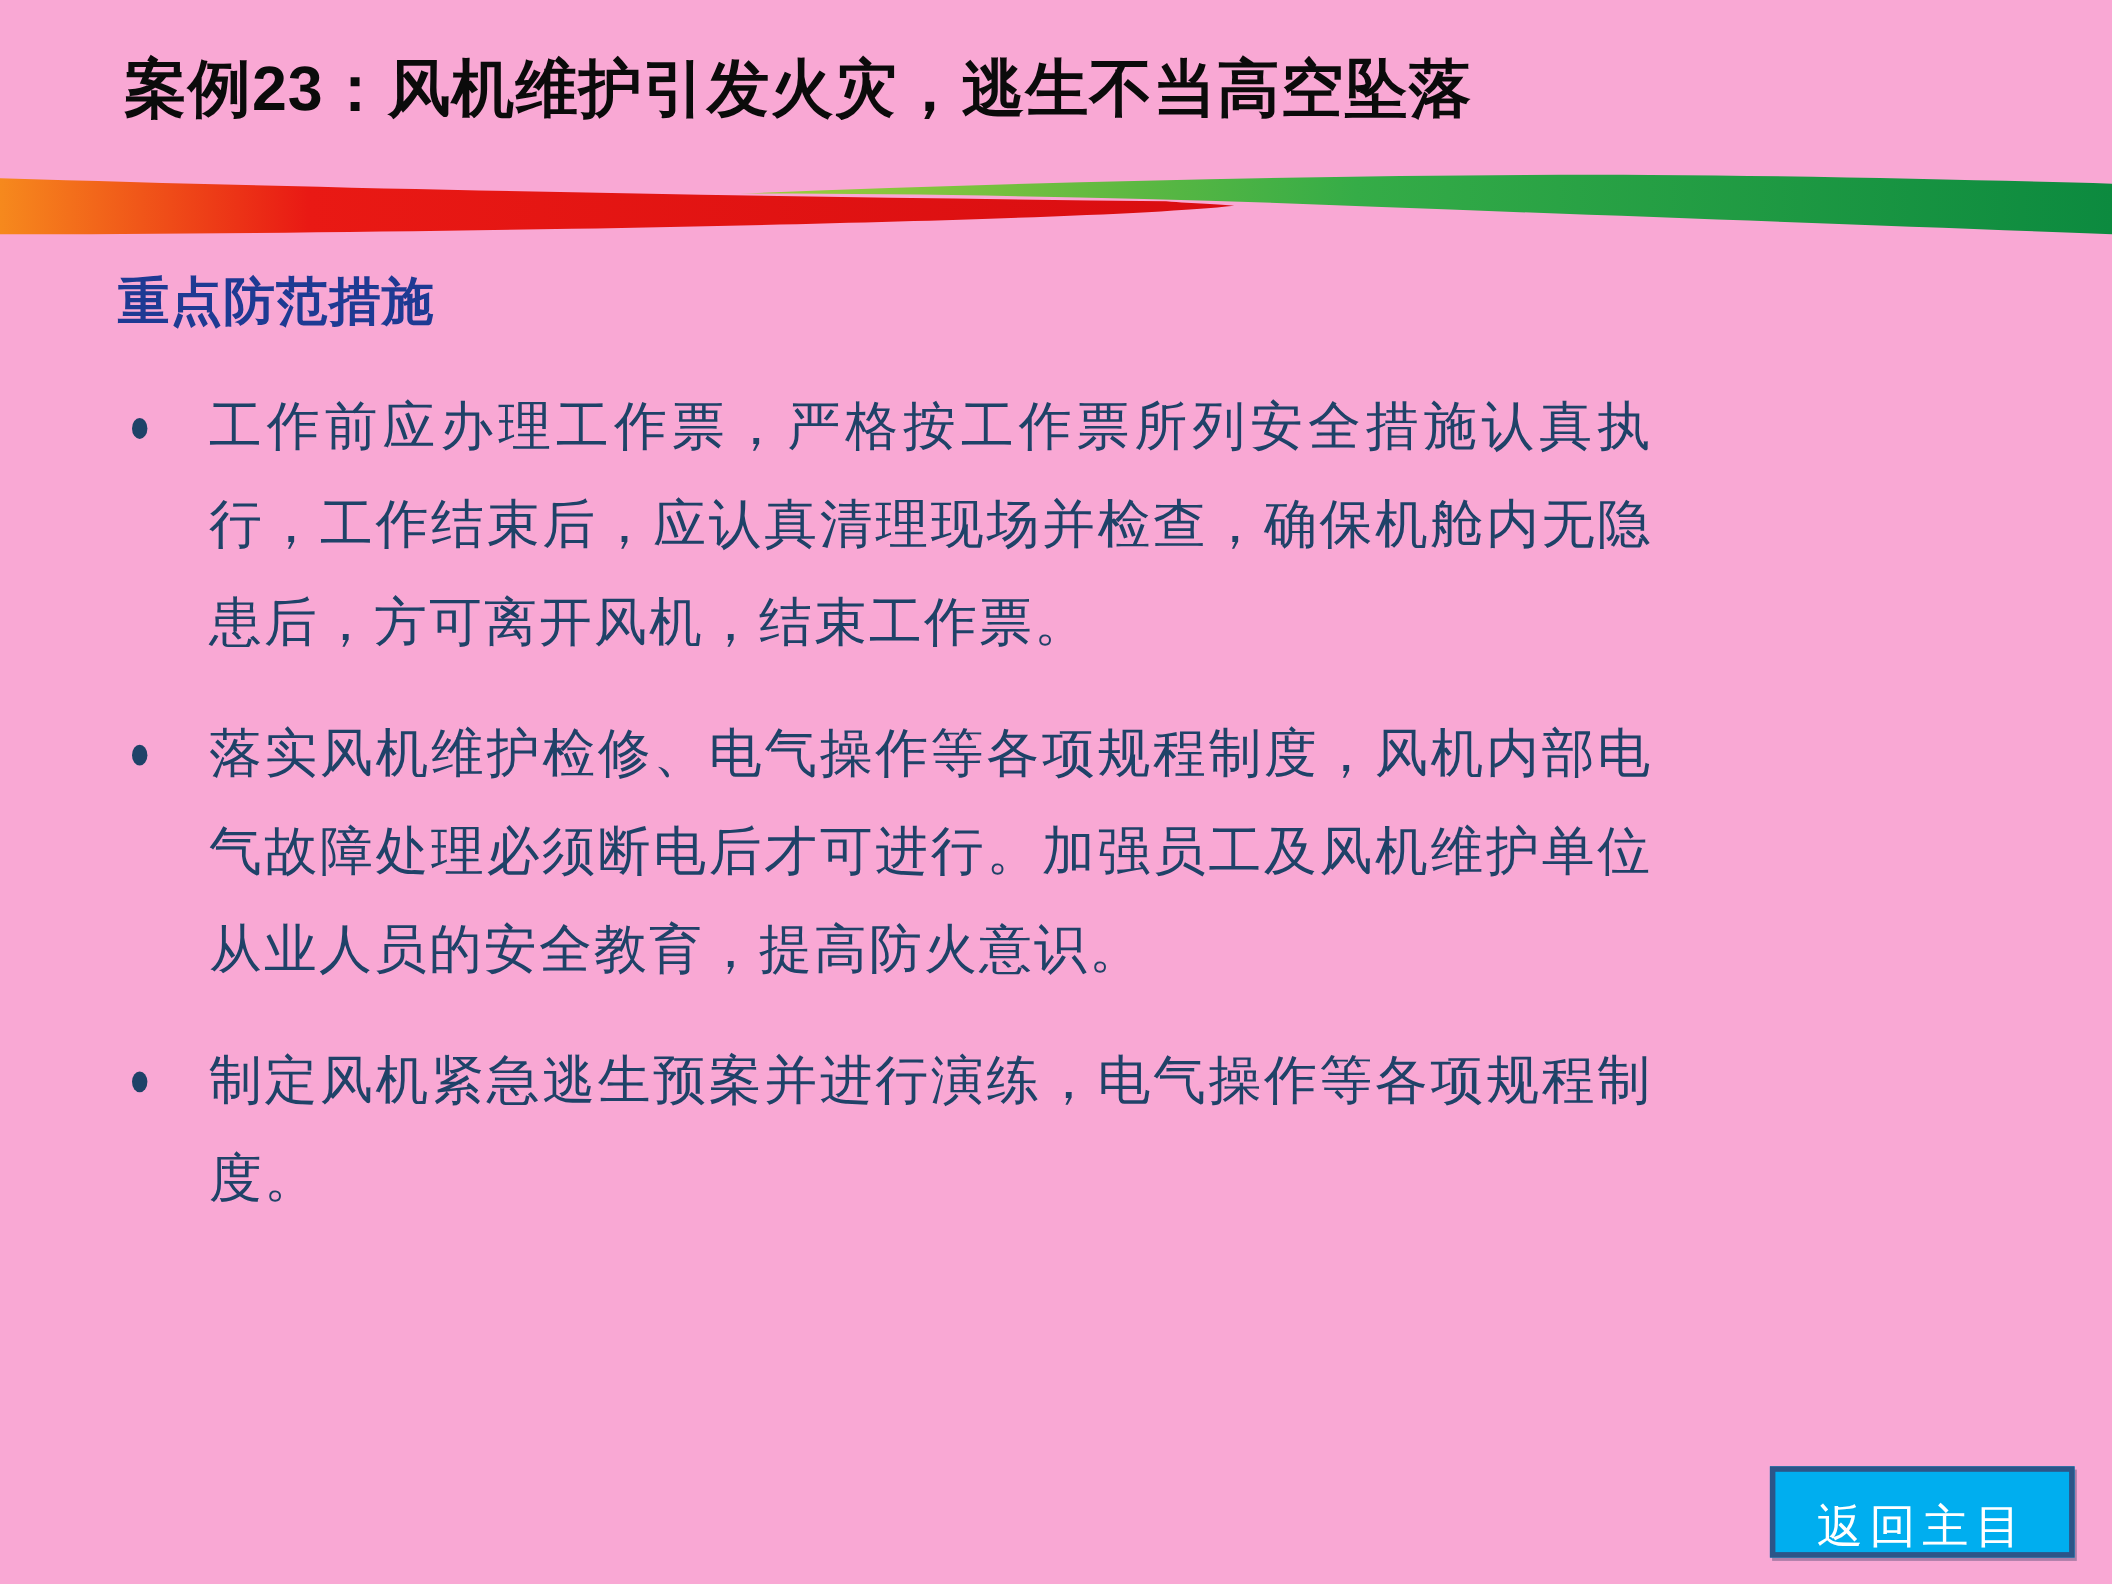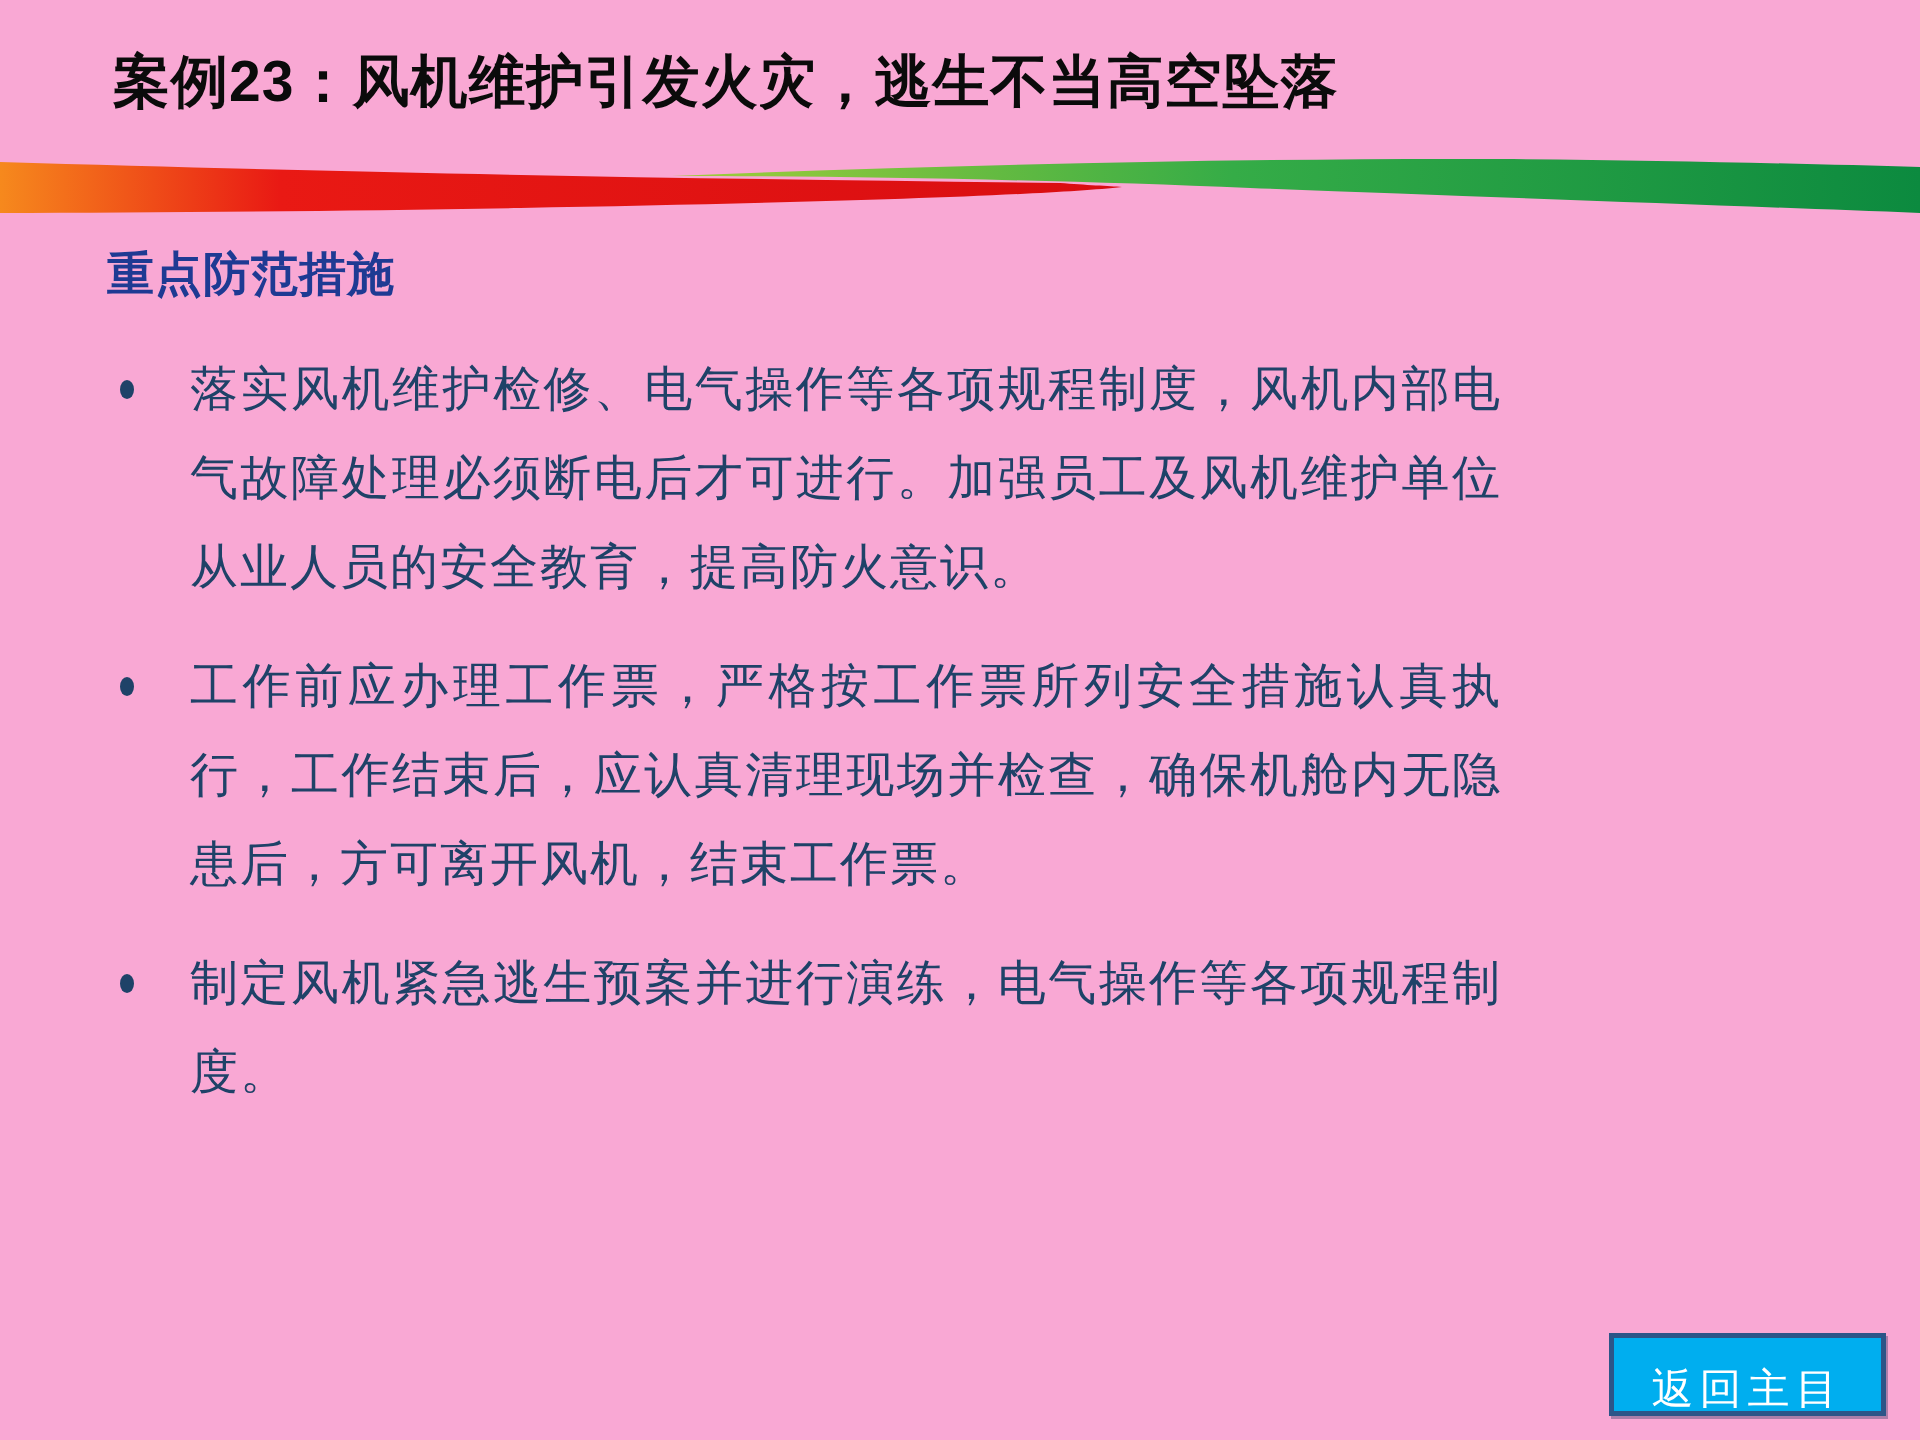--- a/index.html
+++ b/index.html
@@ -75,26 +75,26 @@
              C1740,206 1490,197 1250,188
              C1060,180 850,176 672,176 Z"></path>
   </svg>
 
   <h2 class="heading">重点防范措施</h2>
 
   <div class="bullets">
 
     <div class="bullet">
       <span class="dot"></span>
-      <p class="btext">落实风机维护检修、电气操作等各项规程制度，风机内部电气故障处理必须断电后才可进行。加强员工及风机维护单位从业人员的安全教育，提高防火意识。</p>
+      <p class="btext">工作前应办理工作票，严格按工作票所列安全措施认真执行，工作结束后，应认真清理现场并检查，确保机舱内无隐患后，方可离开风机，结束工作票。</p>
     </div>
 
     <div class="bullet">
       <span class="dot"></span>
-      <p class="btext">工作前应办理工作票，严格按工作票所列安全措施认真执行，工作结束后，应认真清理现场并检查，确保机舱内无隐患后，方可离开风机，结束工作票。</p>
+      <p class="btext">落实风机维护检修、电气操作等各项规程制度，风机内部电气故障处理必须断电后才可进行。加强员工及风机维护单位从业人员的安全教育，提高防火意识。</p>
     </div>
 
 
     <div class="bullet">
       <span class="dot"></span>
       <p class="btext">制定风机紧急逃生预案并进行演练，电气操作等各项规程制度。</p>
     </div>
 
   </div>
 

